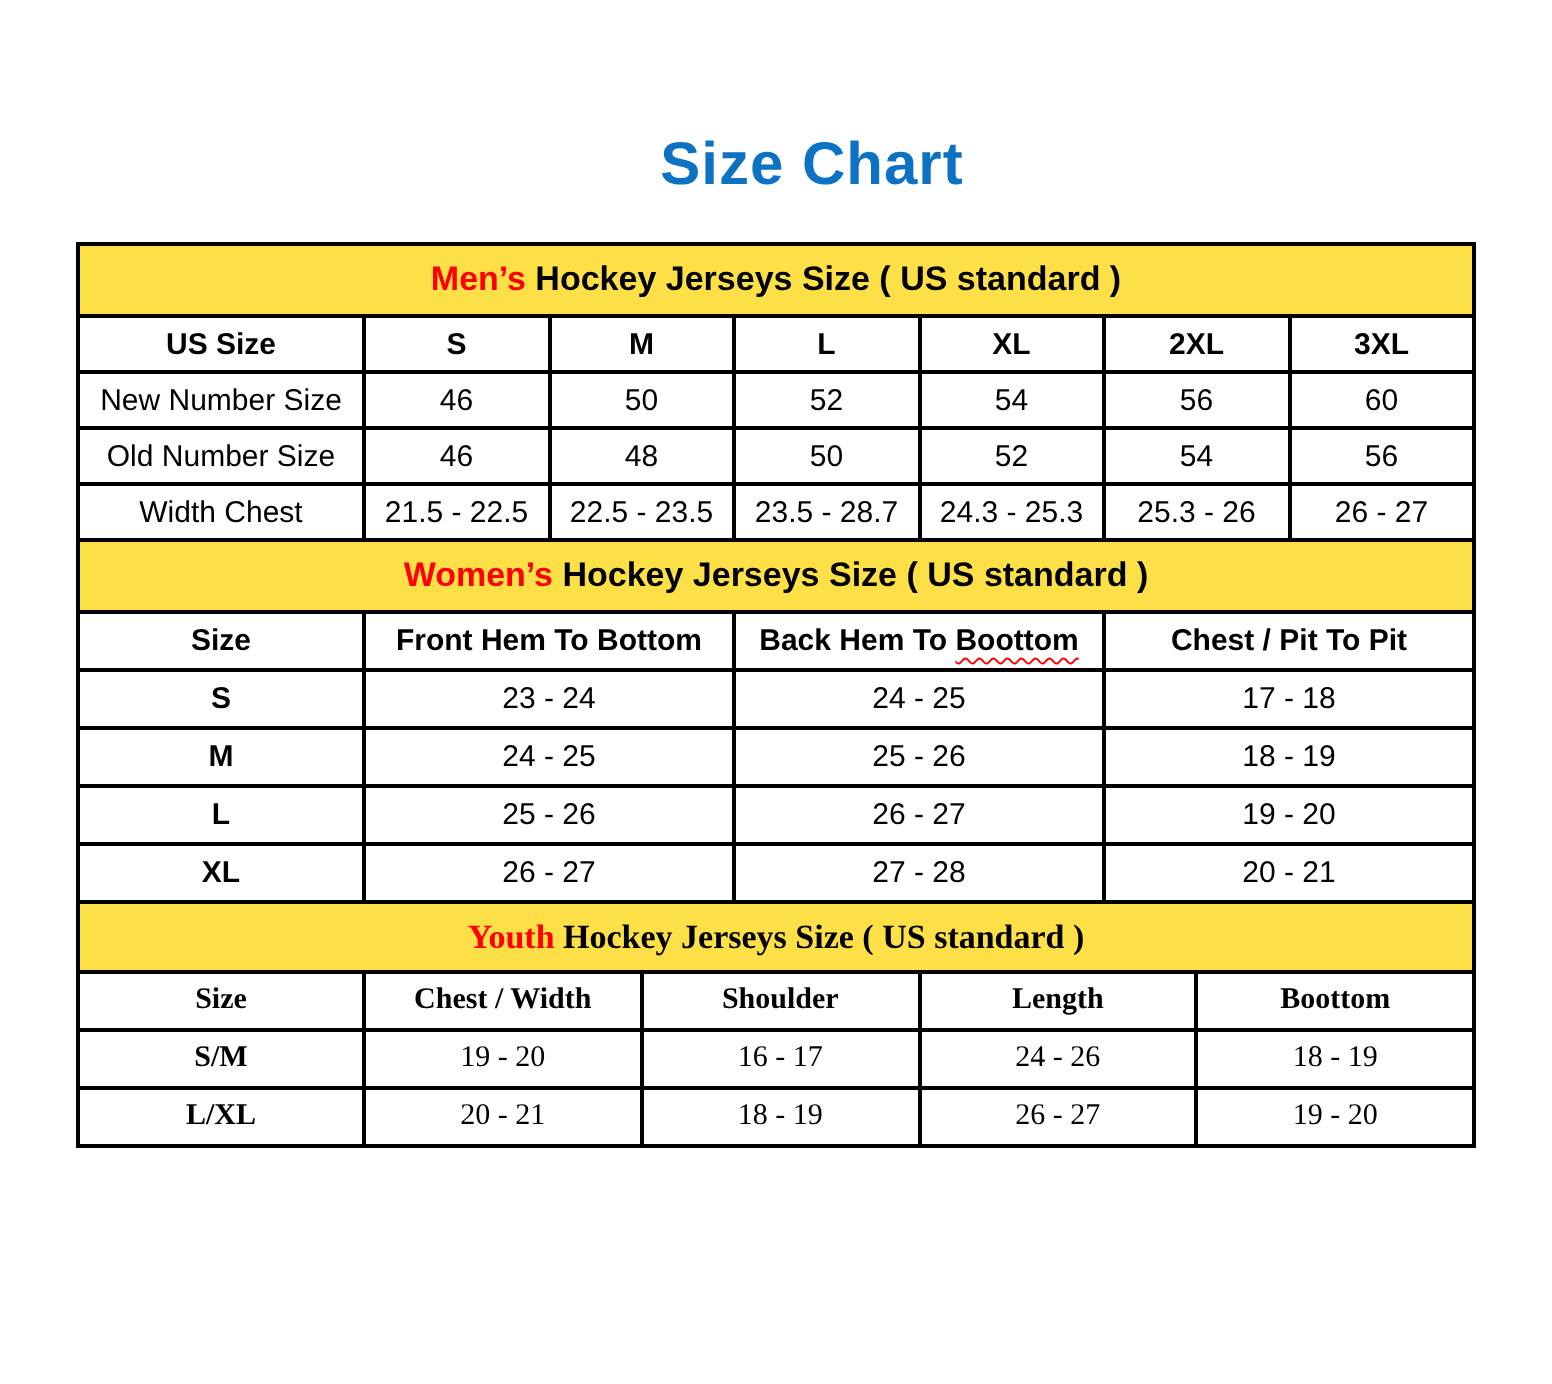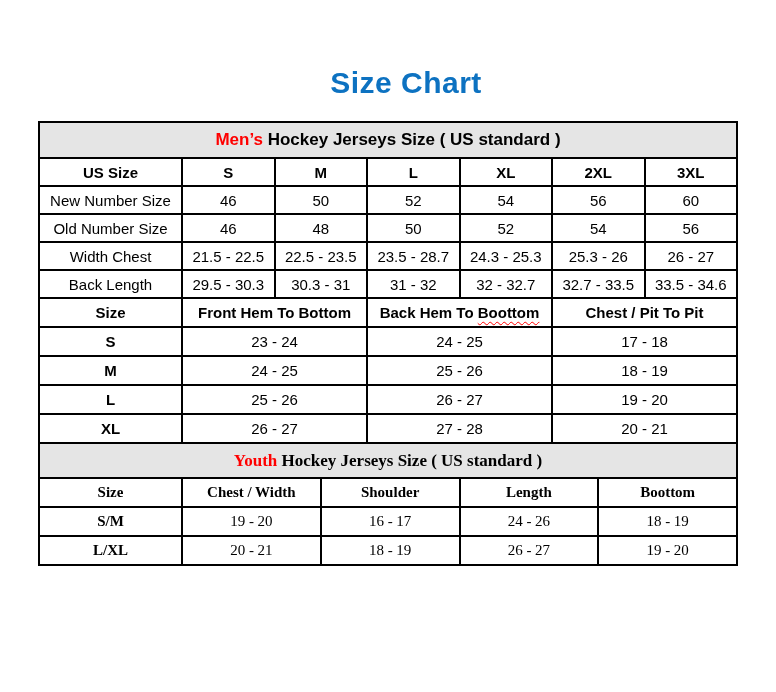--- a/index.html
+++ b/index.html
@@ -45,21 +45,21 @@
     border: 2px solid #000000;
     text-align: center;
     vertical-align: middle;
     font-size: 15px;
     color: #000000;
     padding: 0 2px;
     overflow: hidden;
     white-space: nowrap;
   }
   .tbl tr.band td {
-    background: #e5e5e5;
+    background: #fde047;
     height: 34px;
     font-size: 17px;
     font-weight: bold;
   }
   .band .accent { color: #ff0000; }
   .tbl tr.head td { font-weight: bold; }
   .men  tr td { height: 26px; }
   .men  tr.band td { height: 34px; }
   .women tr td { height: 27px; }
   .women tr.band td { height: 34px; }
@@ -126,40 +126,34 @@
         </tr>
         <tr>
           <td>Width Chest</td>
           <td>21.5 - 22.5</td>
           <td>22.5 - 23.5</td>
           <td>23.5 - 28.7</td>
           <td>24.3 - 25.3</td>
           <td>25.3 - 26</td>
           <td>26 - 27</td>
         </tr>
-        <tr>
-          <td>Back Length</td>
-          <td>29.5 - 30.3</td>
-          <td>30.3 - 31</td>
-          <td>31 - 32</td>
-          <td>32 - 32.7</td>
-          <td>32.7 - 33.5</td>
-          <td>33.5 - 34.6</td>
-        </tr>
       </tbody>
     </table>
 
     <table class="tbl women">
       <colgroup>
         <col style="width:143px">
         <col>
           <col>
           <col>
       </colgroup>
       <tbody>
+        <tr class="band">
+          <td colspan="4"><span class="accent">Women’s</span><span> Hockey Jerseys Size ( US standard )</span></td>
+        </tr>
         <tr class="head">
           <td>Size</td>
           <td>Front Hem To Bottom</td>
           <td><span>Back Hem To</span> <span class="squiggle">Boottom</span></td>
           <td>Chest / Pit To Pit</td>
         </tr>
         <tr>
           <td class="rowlabel-bold">S</td>
           <td>23 - 24</td>
           <td>24 - 25</td>

